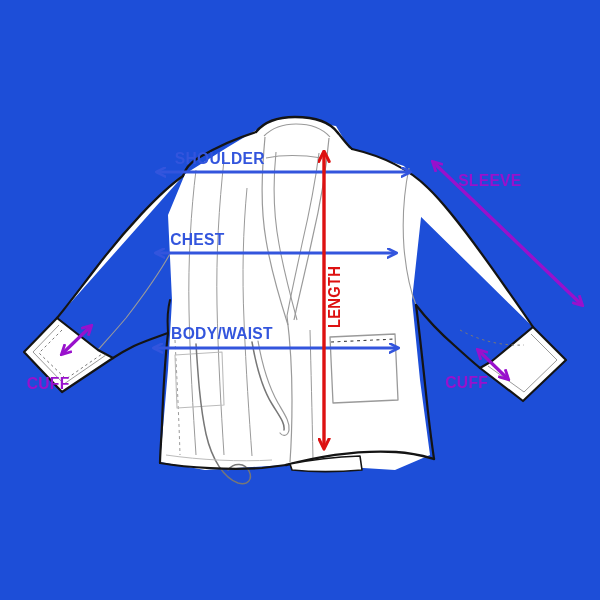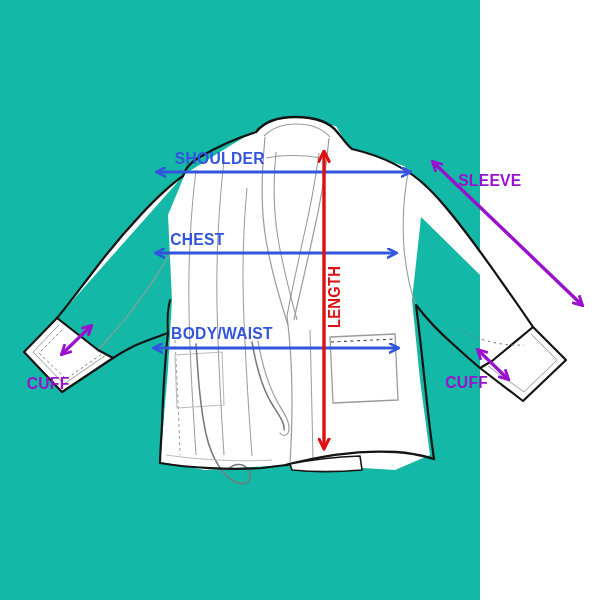--- a/index.html
+++ b/index.html
@@ -8,23 +8,23 @@
     background: #ffffff;
   }
   body {
     width: 600px;
     height: 600px;
     font-family: "Liberation Sans", sans-serif;
     overflow: hidden;
   }
   #diagram-root {
     position: relative;
-    width: 480px;
+    width: 600px;
     height: 600px;
-    background: #14b8a6;
+    background: #1d4ed8;
   }
   #size-chart-svg {
     position: absolute;
     top: 0;
     left: 0;
     width: 600px;
     height: 600px;
     display: block;
   }
   .meas-label {

